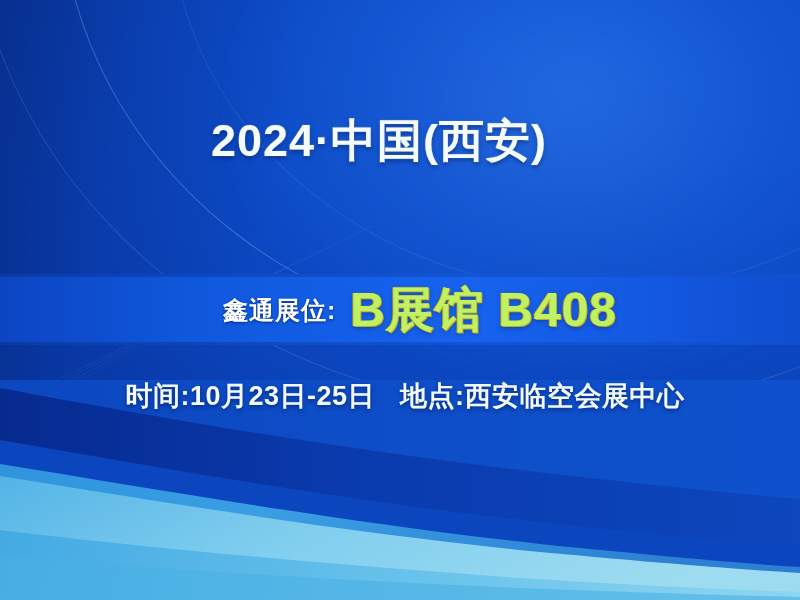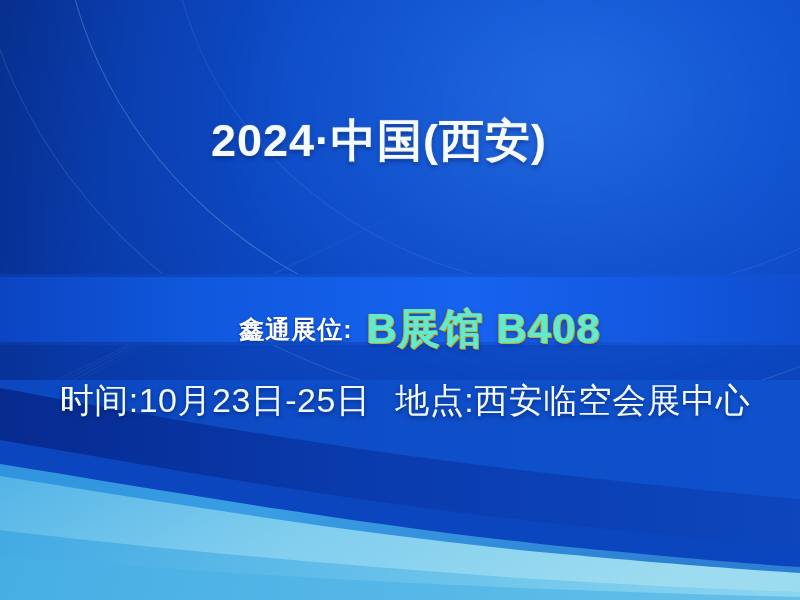--- a/index.html
+++ b/index.html
@@ -134,53 +134,52 @@
     position: absolute;
     left: 0;
     right: 0;
     top: 281px;
     height: 58px;
     display: flex;
     align-items: center;
     justify-content: center;
     gap: 14px;
     padding-left: 40px;
-    margin-top: 19px;
   }
   .booth-label {
     font-size: 25px;
     font-weight: bold;
     color: #ffffff;
     letter-spacing: 1px;
     text-shadow: 0 1px 3px rgba(3,26,90,0.7);
   }
   .booth-value {
-    font-size: 42px;
-    font-weight: bold;
-    color: #5eead4;
+    font-size: 48px;
+    font-weight: bold;
+    color: #bef264;
     letter-spacing: 1px;
     text-shadow:
       0 0 1px #c9a813,
       1px 1px 0 #c9a813,
       -1px 0 0 #c9a813,
       0 2px 5px rgba(3,26,90,0.45);
   }
 
   .meta-row {
     position: absolute;
     left: 0;
     right: 0;
     top: 378px;
     text-align: center;
     padding-left: 10px;
   }
   .meta-text {
     display: inline-block;
-    font-size: 34px;
-    font-weight: normal;
+    font-size: 27px;
+    font-weight: bold;
     color: #f2f9ff;
     letter-spacing: 0.5px;
     text-shadow: 0 2px 4px rgba(2,22,80,0.6);
   }
   .meta-gap { display: inline-block; width: 16px; }
 </style>
 </head>
 <body>
 
 <div id="poster">

